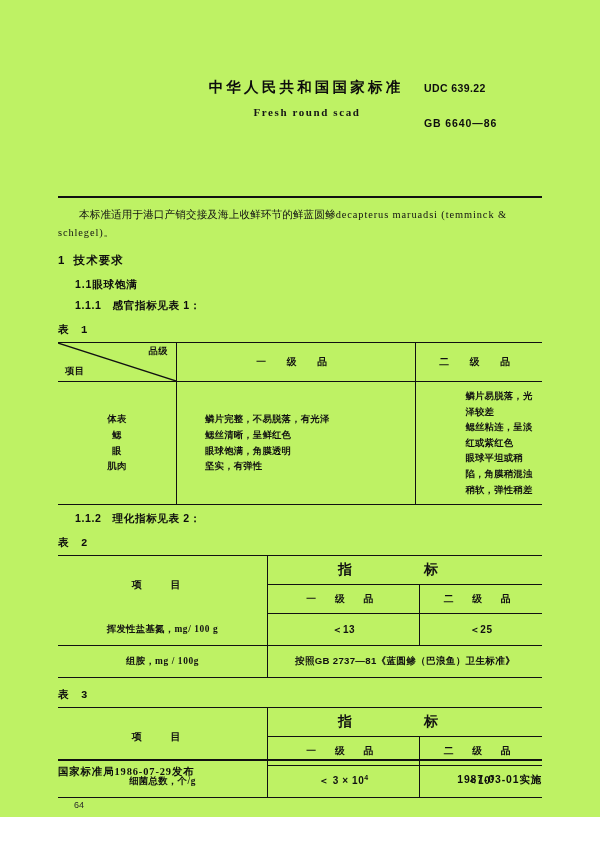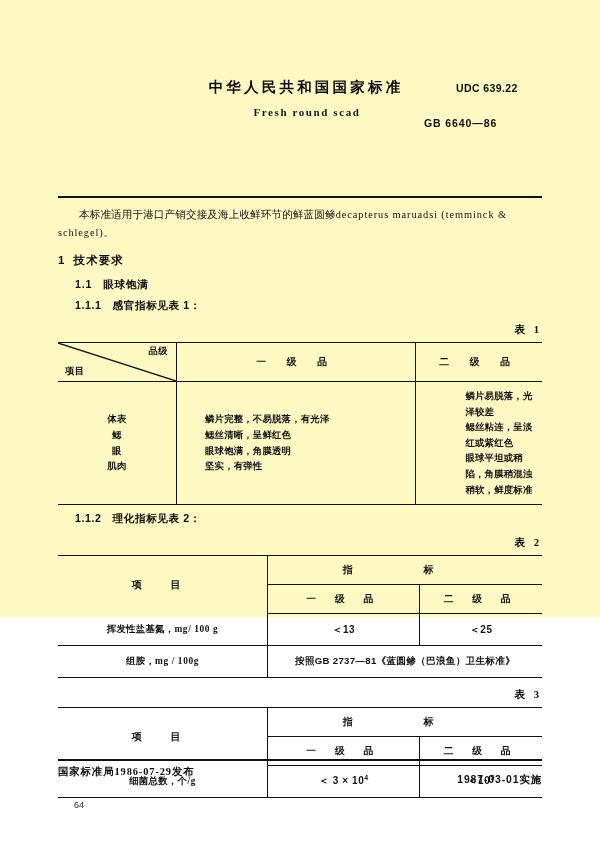--- a/index.html
+++ b/index.html
@@ -13,22 +13,22 @@
     font-family: "Liberation Serif", "DejaVu Serif", serif;
     color: #111111;
     position: relative;
     overflow: hidden;
   }
 
   .page {
     position: absolute;
     left: 0; top: 0;
     width: 600px;
-    height: 617px;
-    background: #fef9c3;
+    height: 817px;
+    background: #bef264;
   }
 
   
   .masthead {
     position: absolute;
     left: 58px;
     top: 78px;
     width: 484px;
   }
   .nat-std-title {
@@ -47,21 +47,20 @@
     text-align: left;
     width: 118px;
   }
   .udc-line {
     font-family: "Liberation Sans", "DejaVu Sans", sans-serif;
     font-weight: bold;
     font-size: 10.5px;
     letter-spacing: 0.4px;
     color: #0d0d0d;
     white-space: nowrap;
-    margin-left: 32px;
   }
   .gb-line {
     font-family: "Liberation Sans", "DejaVu Sans", sans-serif;
     font-weight: bold;
     font-size: 10.5px;
     letter-spacing: 0.9px;
     color: #0d0d0d;
     margin-top: 23px;
     white-space: nowrap;
   }
@@ -128,35 +127,35 @@
   .clause-1 .num { margin-right: 8px; }
   .clause-2 {
     font-family: "Liberation Sans", "DejaVu Sans", sans-serif;
     font-weight: bold;
     font-size: 10.6px;
     letter-spacing: 0.8px;
     margin-top: 10px;
     margin-left: 17px;
     color: #0d0d0d;
   }
-  .clause-2 .num { margin-right: 11px; }
+  .clause-2 .num { }
   .clause-3 {
     font-family: "Liberation Sans", "DejaVu Sans", sans-serif;
     font-weight: bold;
     font-size: 10.6px;
     letter-spacing: 0.6px;
     margin-top: 7px;
     margin-left: 17px;
     color: #0d0d0d;
   }
   .clause-3 .num { margin-right: 11px; }
 
   .table-caption {
-    text-align: right;
-    font-family: Liberation Serif, serif;
+    text-align: left;
+    font-family: Liberation Mono, monospace;
     font-weight: bold;
     font-size: 10.6px;
     letter-spacing: 3px;
     margin-top: 10px;
     margin-bottom: 5px;
     color: #0d0d0d;
   }
 
   
   table.std {
@@ -234,21 +233,21 @@
     text-align: center;
     font-weight: bold;
     font-size: 10px;
     letter-spacing: 13px;
     padding-left: 13px;
     height: 56px;
   }
   .index-head {
     text-align: center;
     font-weight: bold;
-    font-size: 10px;
+    font-size: 14px;
     letter-spacing: 34px;
     padding-left: 34px;
     height: 28px;
   }
   .sub-grade-head {
     text-align: center;
     font-weight: bold;
     font-size: 9.8px;
     letter-spacing: 8px;
     padding-left: 8px;
@@ -395,21 +394,21 @@
             <div>鳃丝清晰，呈鲜红色</div>
             <div>眼球饱满，角膜透明</div>
             <div>坚实，有弹性</div>
           </div>
         </td>
         <td class="bb-thick">
           <div class="t1-body-text right-col">
             <div>鳞片易脱落，光泽较差</div>
             <div>鳃丝粘连，呈淡红或紫红色</div>
             <div>眼球平坦或稍陷，角膜稍混浊</div>
-            <div>稍软，鲜度标准</div>
+            <div>稍软，弹性稍差</div>
           </div>
         </td>
       </tr>
     </tbody>
       </table>
 
     <div class="clause-3">
       <span class="num">1.1.2</span><span>理化指标见表 2：</span>
     </div>
 

